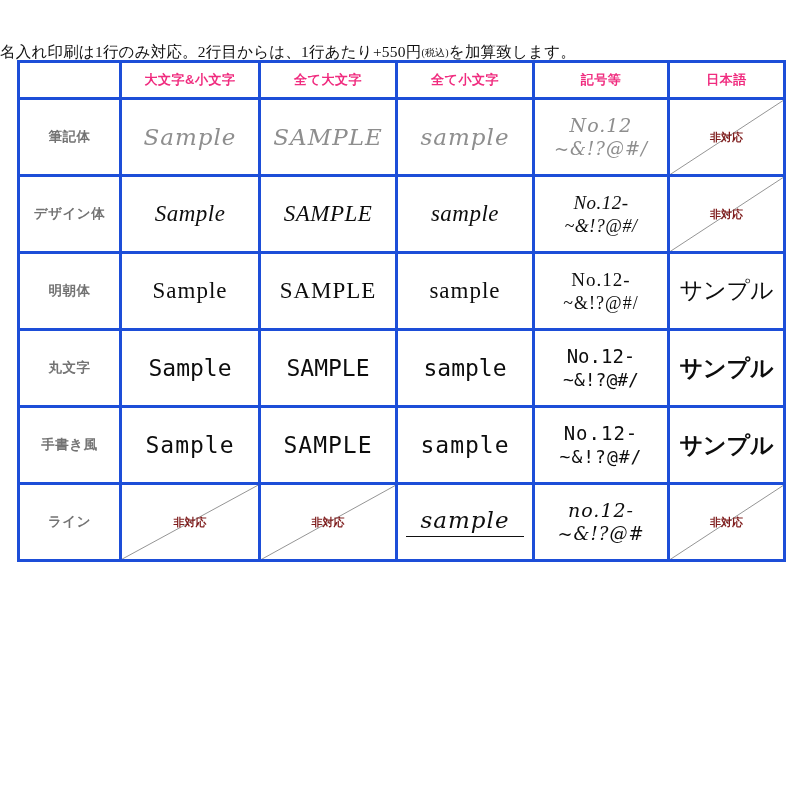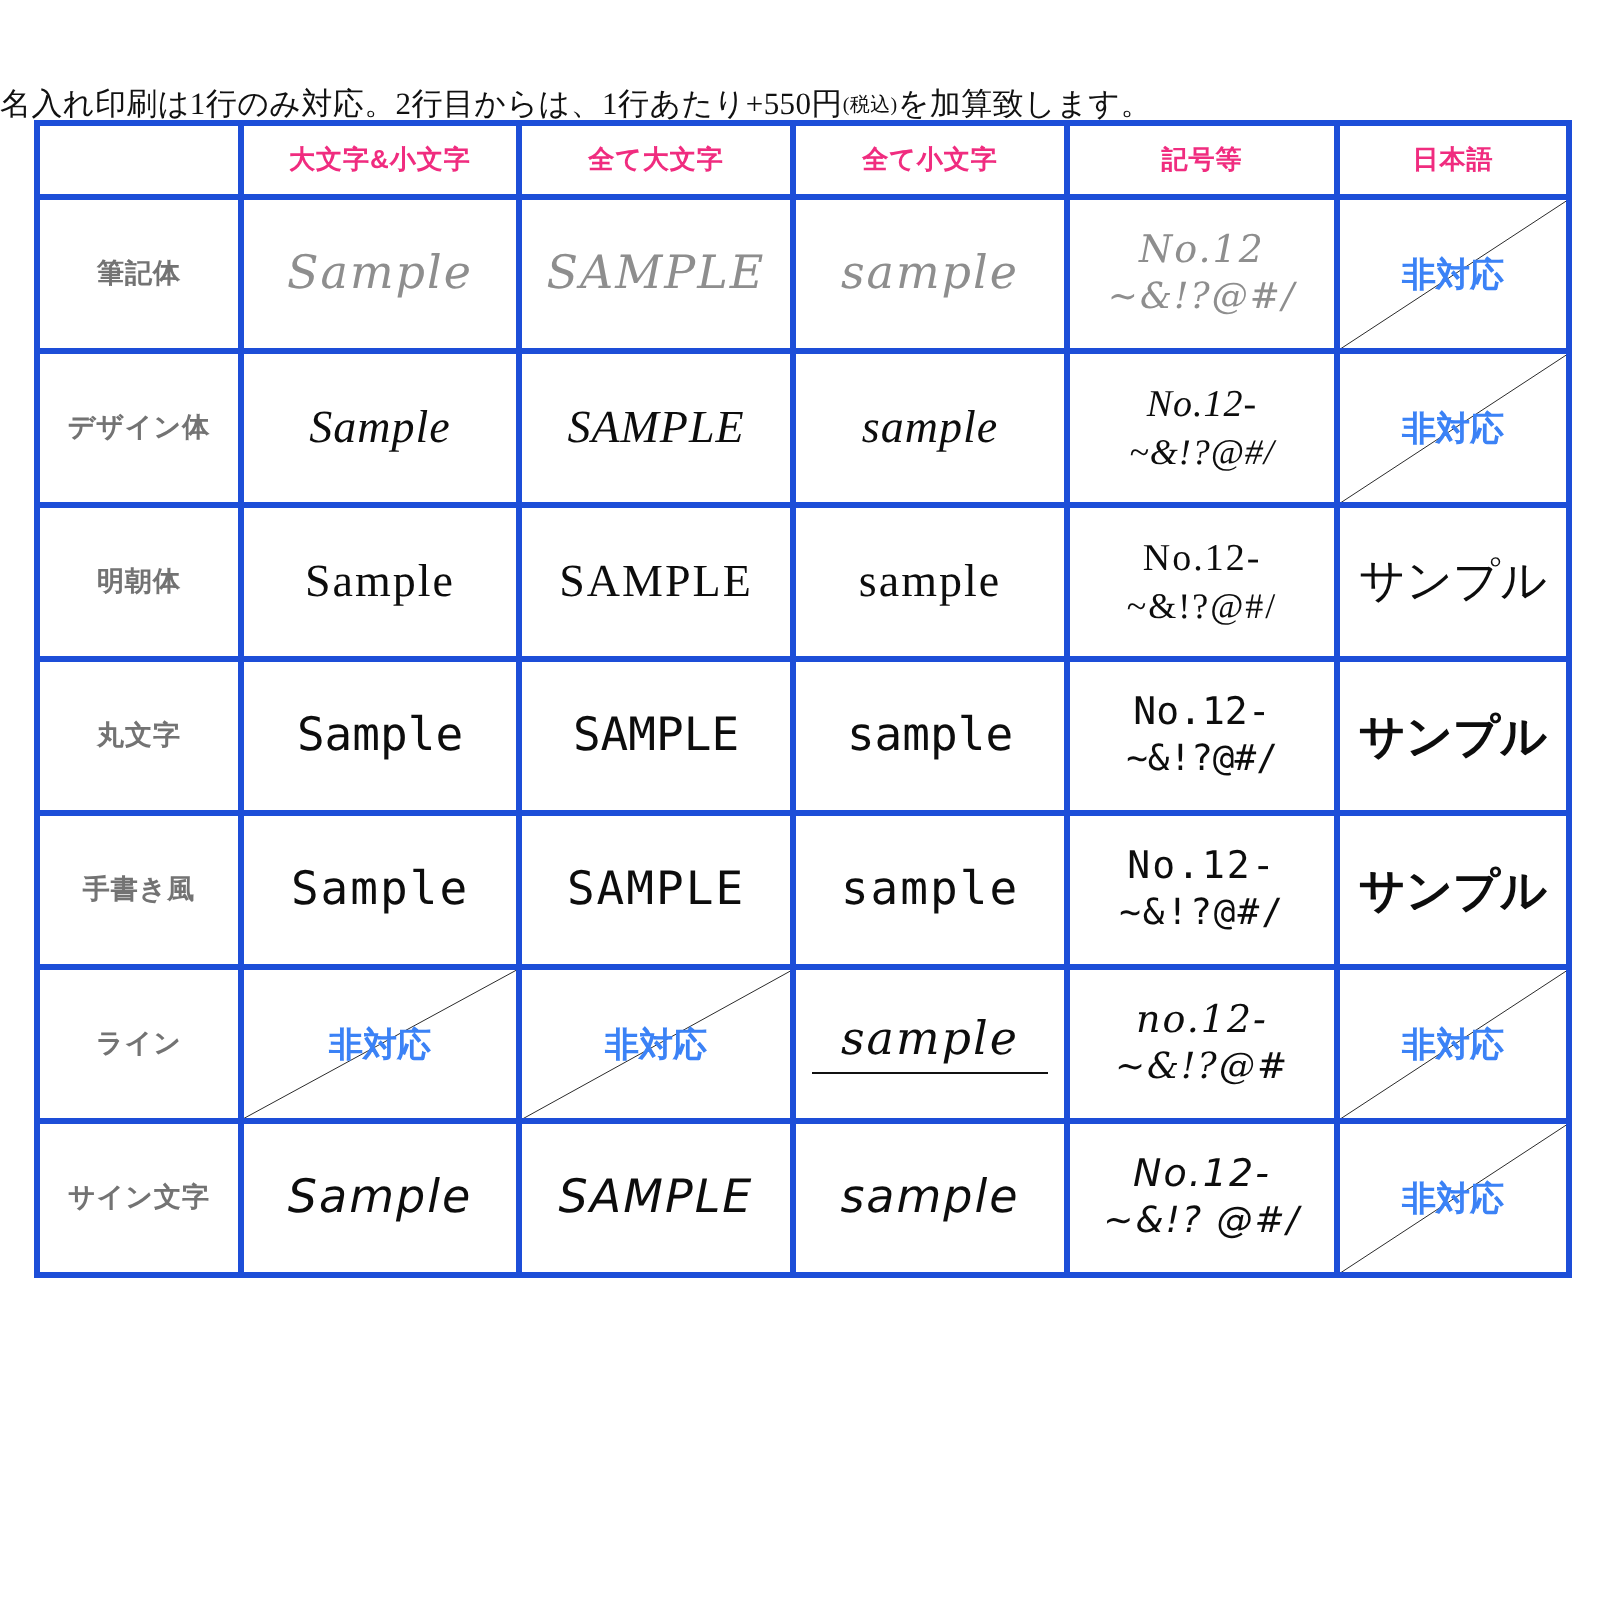--- a/index.html
+++ b/index.html
@@ -94,22 +94,22 @@
   }
   td.sample .sym2 {
     display: block;
     font-size: 18px;
     line-height: 1.25;
   }
 
   
   td.na {
     position: relative;
-    font-size: 17px;
-    color: #3b82f6;
+    font-size: 11px;
+    color: #7f1d1d;
     font-weight: bold;
     overflow: hidden;
   }
   td.na .diag {
     position: absolute;
     left: -10%;
     top: -10%;
     width: 120%;
     height: 120%;
     pointer-events: none;
@@ -313,34 +313,18 @@
           <span class="sym2">~&amp;!?@#</span>
         </td>
         <td class="na">
           <svg class="diag" viewBox="0 0 100 100" preserveAspectRatio="none">
               <line x1="100" y1="0" x2="0" y2="100" stroke="#2b2b2b" stroke-width="0.5" vector-effect="non-scaling-stroke"></line>
             </svg>
           <span class="na-txt">非対応</span>
         </td>
       </tr>
 
-      <tr>
-        <td class="rowlabel">サイン文字</td>
-        <td class="sample f-sign">Sample</td>
-        <td class="sample f-sign">SAMPLE</td>
-        <td class="sample f-sign">sample</td>
-        <td class="sample f-sign">
-          <span class="sym">No.12-</span>
-          <span class="sym2">~&amp;!? @#/</span>
-        </td>
-        <td class="na">
-          <svg class="diag" viewBox="0 0 100 100" preserveAspectRatio="none">
-              <line x1="100" y1="0" x2="0" y2="100" stroke="#2b2b2b" stroke-width="0.5" vector-effect="non-scaling-stroke"></line>
-            </svg>
-          <span class="na-txt">非対応</span>
-        </td>
-      </tr>
 
 
     </tbody>
   </table>
 
 </div>
 
 </body></html>

